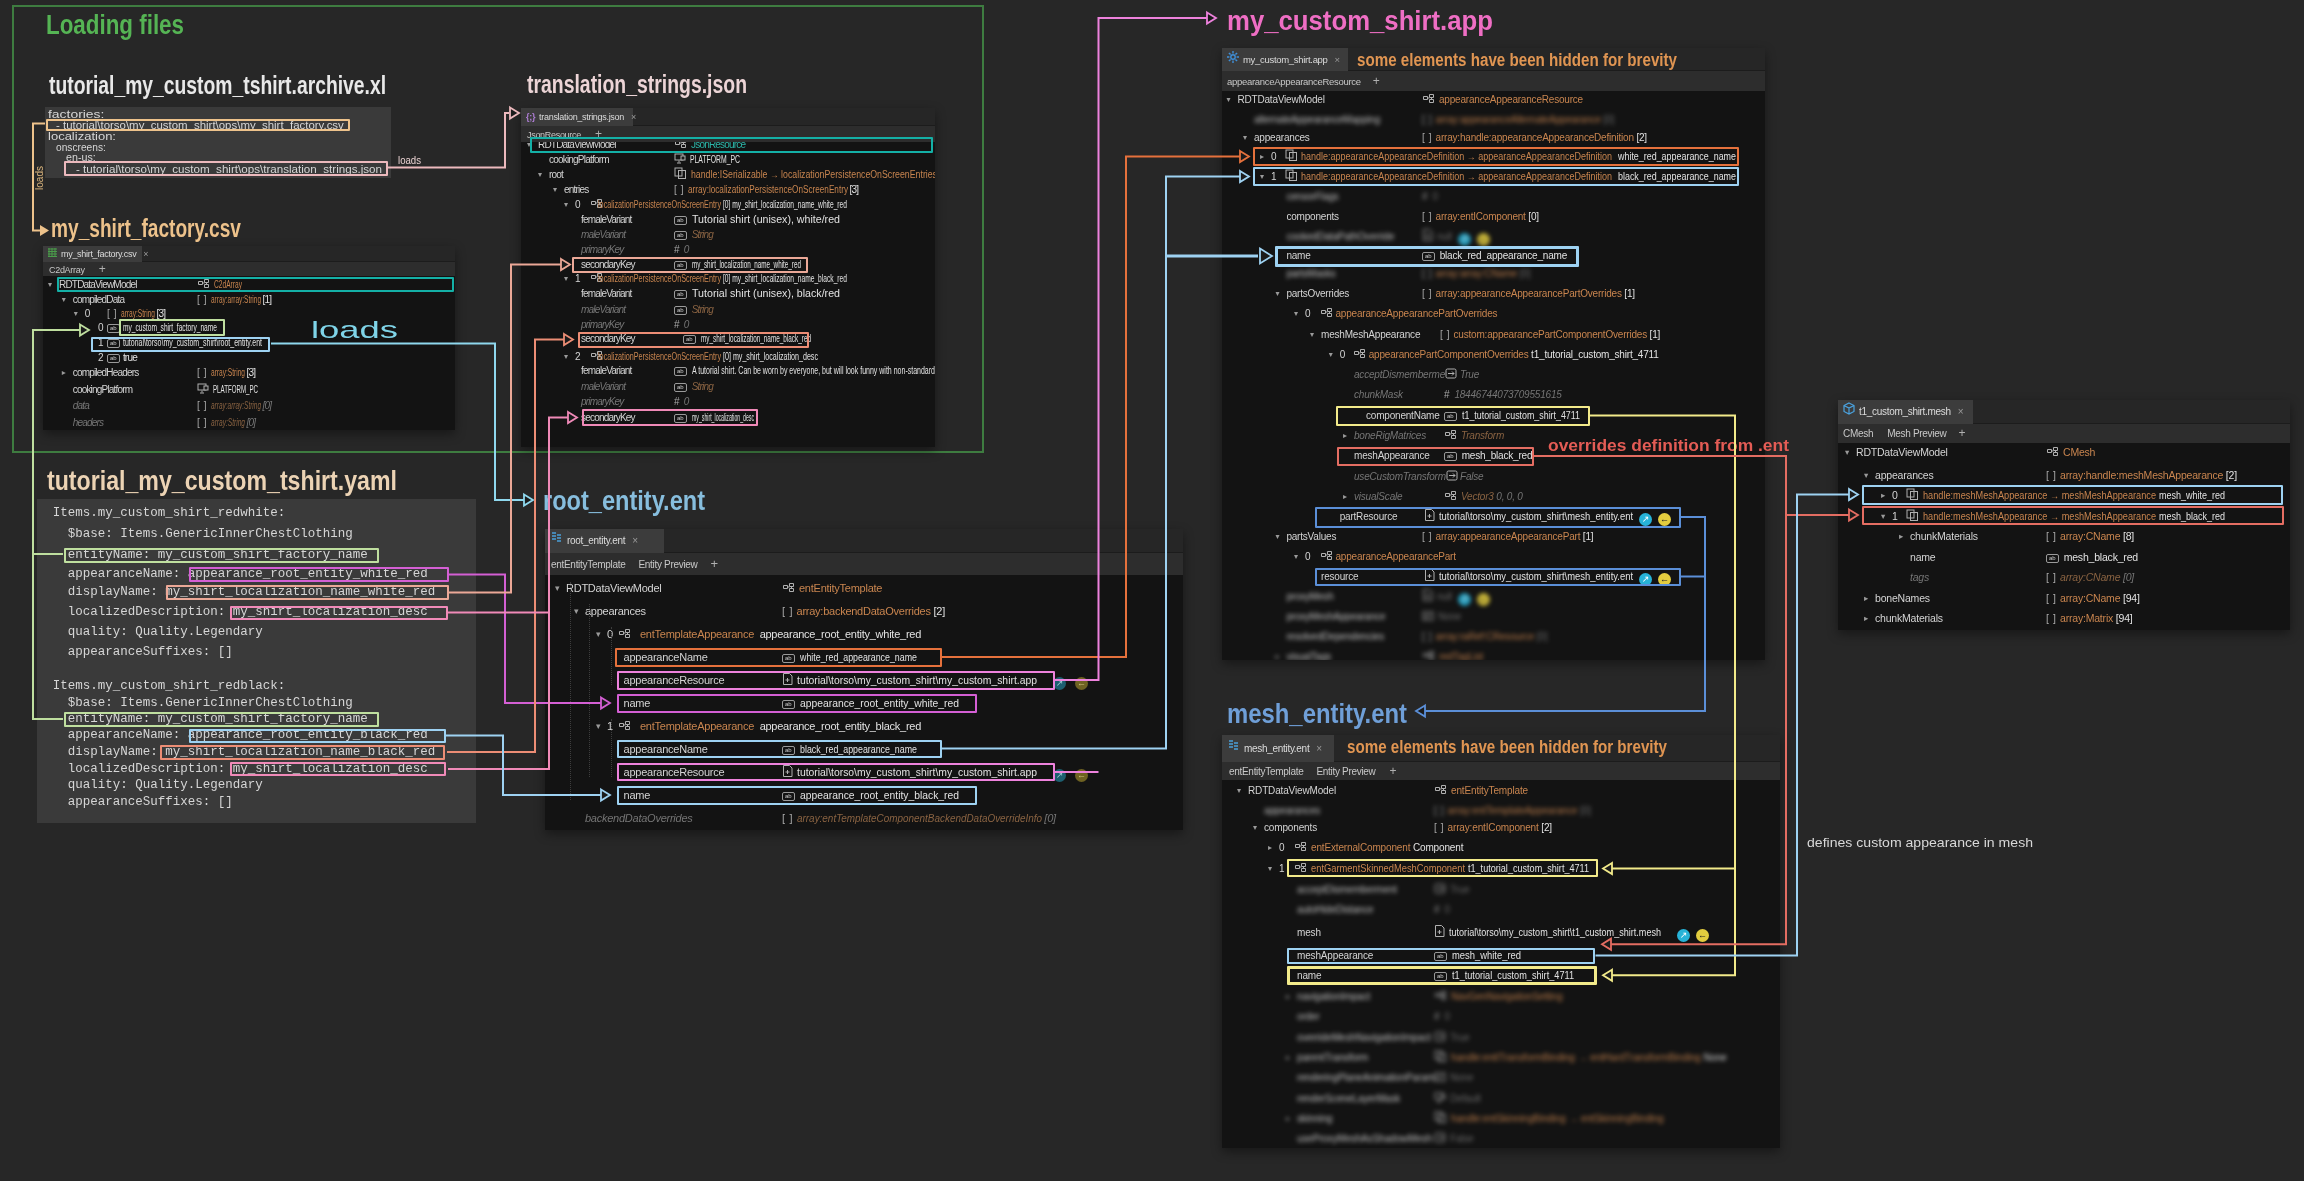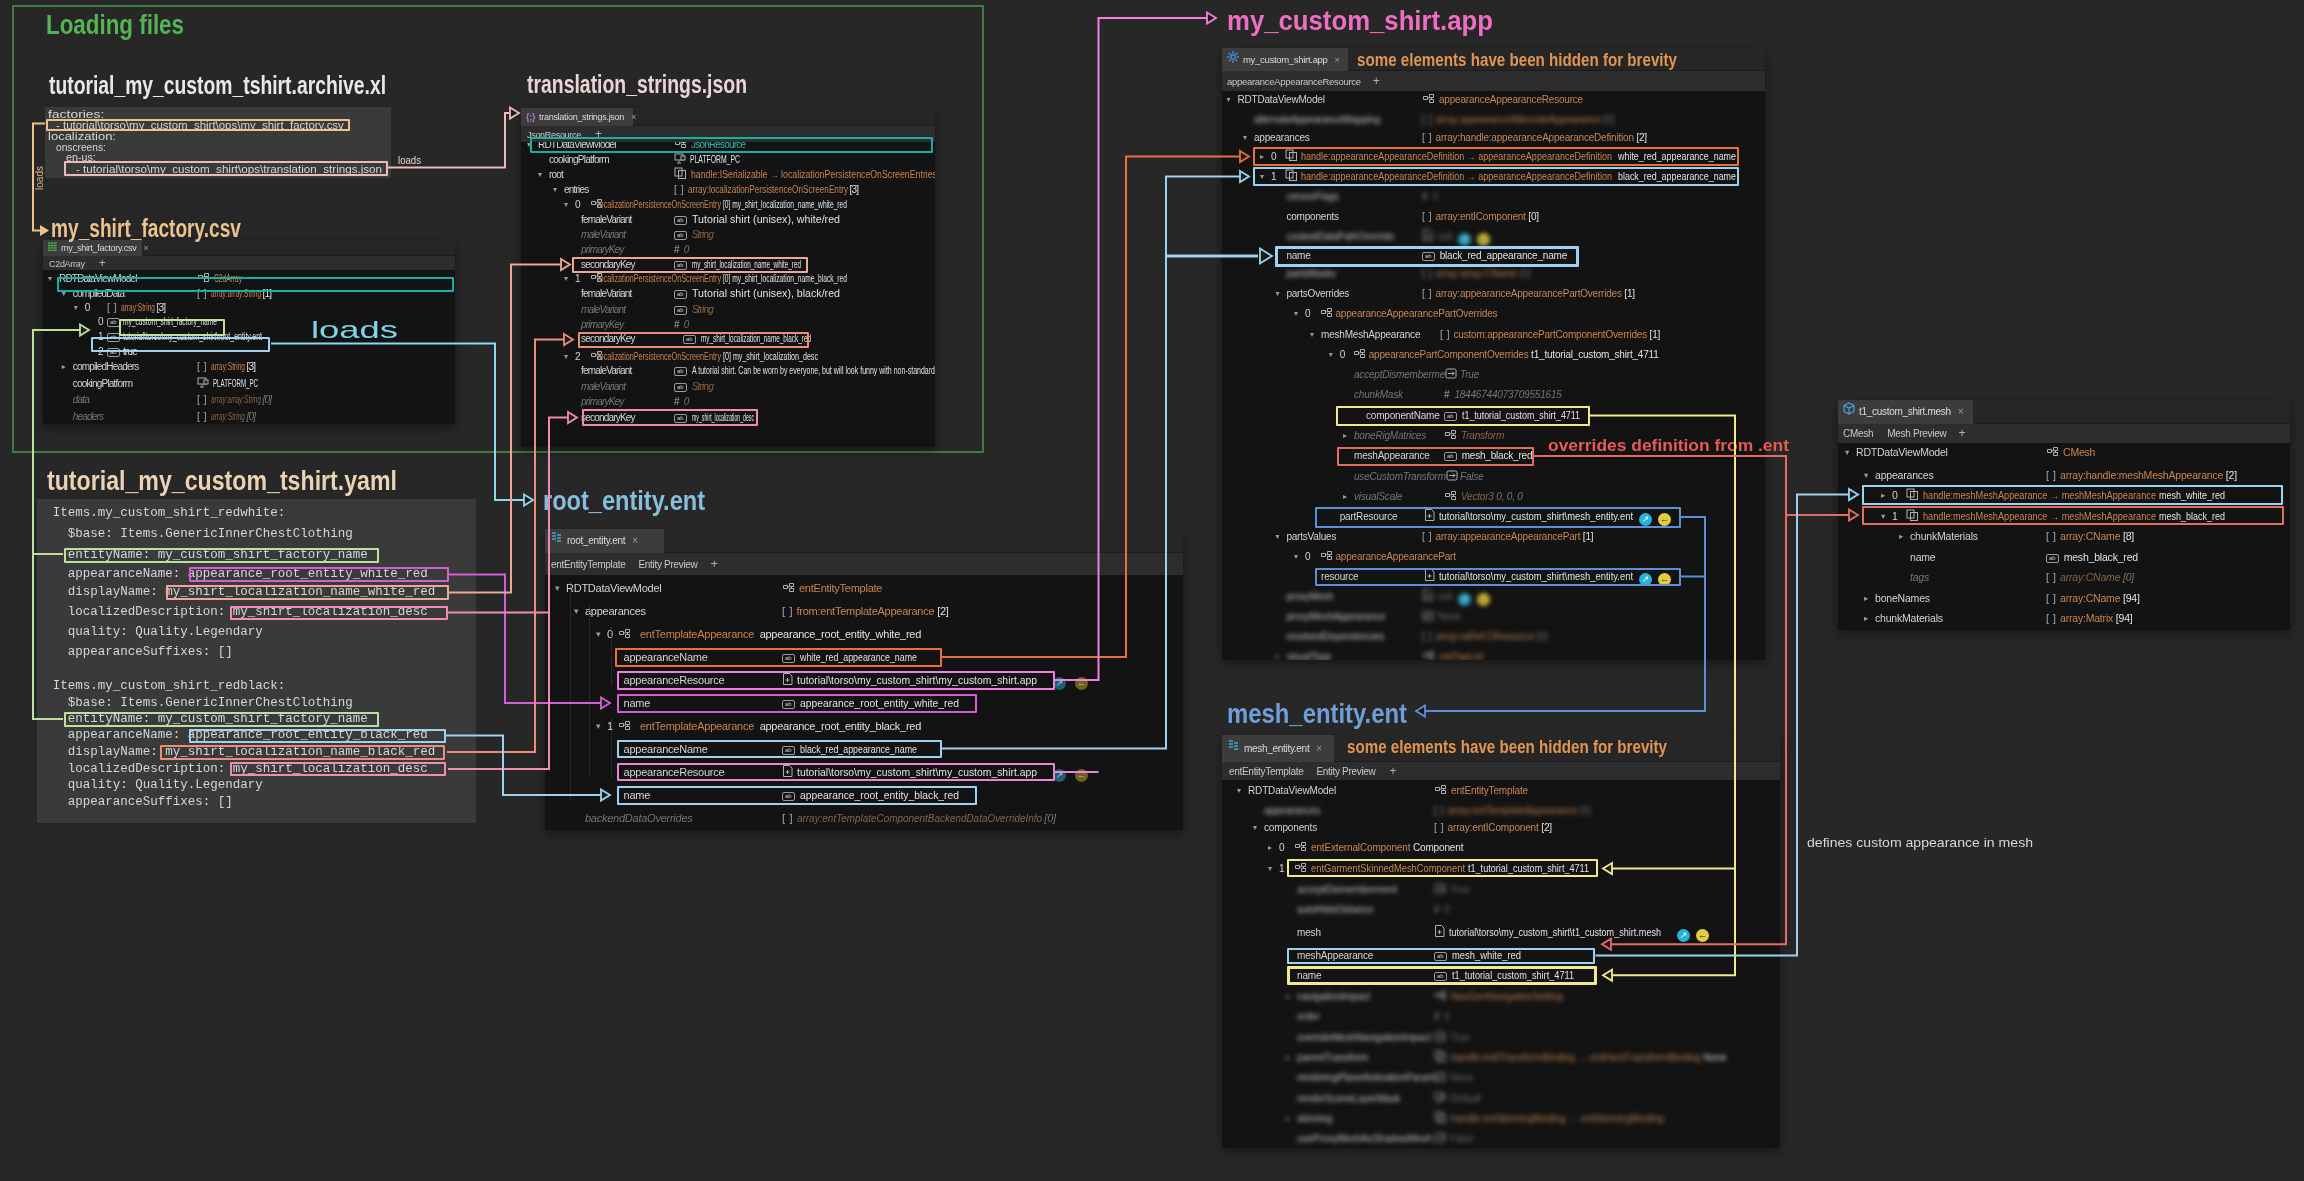--- a/index.html
+++ b/index.html
@@ -71,21 +71,21 @@
       <div class="cl" style="top:145.5px;left:16.3px">  appearanceSuffixes: []</div>
       <div class="cl" style="top:179.5px;left:16.3px">Items.my_custom_shirt_redblack:</div>
       <div class="cl" style="top:197.2px;left:16.3px">  $base: Items.GenericInnerChestClothing</div>
       <div class="cl" style="top:212.8px;left:16.3px">  entityName: my_custom_shirt_factory_name</div>
       <div class="cl" style="top:229.4px;left:16.3px">  appearanceName: appearance_root_entity_black_red</div>
       <div class="cl" style="top:246.1px;left:16.3px">  displayName: my_shirt_localization_name_black_red</div>
       <div class="cl" style="top:262.8px;left:16.3px">  localizedDescription: my_shirt_localization_desc</div>
       <div class="cl" style="top:279.4px;left:16.3px">  quality: Quality.Legendary</div>
       <div class="cl" style="top:296.1px;left:16.3px">  appearanceSuffixes: []</div>
     </div>
-    <div class="panel" style="left:43px;top:240px;width:412px;height:184px;font-size:10px;letter-spacing:-0.8px">
+    <div class="panel" style="left:43px;top:246px;width:412px;height:184px;font-size:10px;letter-spacing:-0.8px">
       <div class="tstrip" style="left:0;top:0;width:412px;height:16px"></div>
       <div class="tab" style="left:0;top:0;width:99px;height:16px;font-size:9px;line-height:16px;letter-spacing:-.3px"><span style="margin-left:5px"><svg width="9" height="9" viewBox="0 0 9 9">
             <path d="M0 1h9M0 3.5h9M0 6h9M0 8.5h9" stroke="#4a9e4a"></path>
             <path d="M1 0v9M4 0v9M7 0v9" stroke="#4a9e4a"></path>
           </svg></span><span style="margin-left:4px">my_shirt_factory.csv</span><span style="color:#9a9a9a;margin-left:7px">×</span></div>
       <div class="tbar" style="left:0;top:16px;width:412px;height:14px;font-size:9px;line-height:14px;letter-spacing:-.3px"><span style="margin-left:6px">C2dArray</span><span style="margin-left:14px;color:#b0b0b0;font-size:12px">+</span></div>
       <div style="position:absolute;left:0;top:30px;width:412px;height:154px;background:#131313;overflow:hidden">
         <div class="row" style="top:0.7px;height:15px;line-height:15px;width:412px">
           <span class="exp" style="left:5px;top:0;font-size:8px">▾</span>
           <span style="position:absolute;left:16px;top:0"><span class="lbl">RDTDataViewModel</span></span>
@@ -294,21 +294,21 @@
         <div class="row" style="top:2.6px;height:20px;line-height:20px;width:638px">
           <span class="exp" style="left:10px;top:0;font-size:9px">▾</span>
           <span style="position:absolute;left:21px;top:0"><span class="lbl">RDTDataViewModel</span></span>
           <span class="val" style="left:237px;top:0"><span class="ic"><svg width="13" height="11" viewBox="0 0 13 11">
                 <path d="M1.5 3.5 h4 v3 h-4 z M7.5 1.5 h4 v3 h-4 z M7.5 6.5 h4 v3 h-4 z M5.5 5 h2 M9.5 4.5 v2" fill="none" stroke="#b0b0b0" stroke-width="1"></path>
               </svg></span><span class="typ">entEntityTemplate</span></span>
         </div>
         <div class="row" style="top:25.5px;height:20px;line-height:20px;width:638px">
           <span class="exp" style="left:29px;top:0;font-size:9px">▾</span>
           <span style="position:absolute;left:40px;top:0"><span class="lbl">appearances</span></span>
-          <span class="val" style="left:237px;top:0"><span class="icarr">[  ]</span><span class="typ">from:entTemplateAppearance</span> <span class="wht">[2]</span></span>
+          <span class="val" style="left:237px;top:0"><span class="icarr">[  ]</span><span class="typ">array:backendDataOverrides</span> <span class="wht">[2]</span></span>
         </div>
         <div class="row" style="top:48.6px;height:20px;line-height:20px;width:638px">
           <span class="exp" style="left:51px;top:0;font-size:9px">▾</span>
           <span style="position:absolute;left:62px;top:0"><span class="lbl">0</span><span style="position:absolute;left:11px"><span class="ic"><svg width="13" height="11" viewBox="0 0 13 11">
                   <path d="M1.5 3.5 h4 v3 h-4 z M7.5 1.5 h4 v3 h-4 z M7.5 6.5 h4 v3 h-4 z M5.5 5 h2 M9.5 4.5 v2" fill="none" stroke="#b0b0b0" stroke-width="1"></path>
                 </svg></span></span><span style="position:absolute;left:33px"><span class="typ">entTemplateAppearance</span>&nbsp; <span class="wht">appearance_root_entity_white_red</span></span></span>
         </div>
         <div class="row" style="top:71.7px;height:20px;line-height:20px;width:638px">
           <span style="position:absolute;left:78.6px;top:0"><span class="lbl">appearanceName</span></span>
           <span class="val" style="left:237px;top:0"><span class="icabc">ab</span><svg width="117" height="15" style="vertical-align:-4px;overflow:visible">

